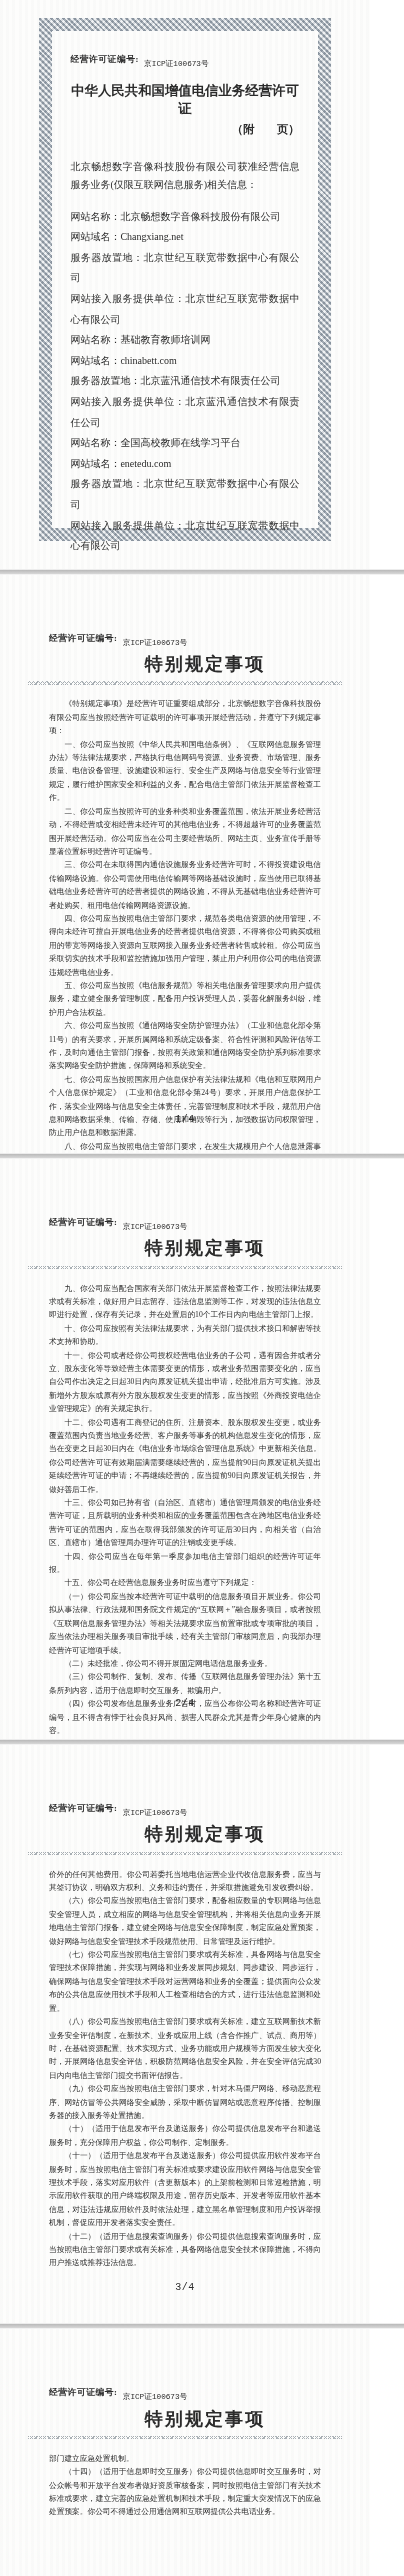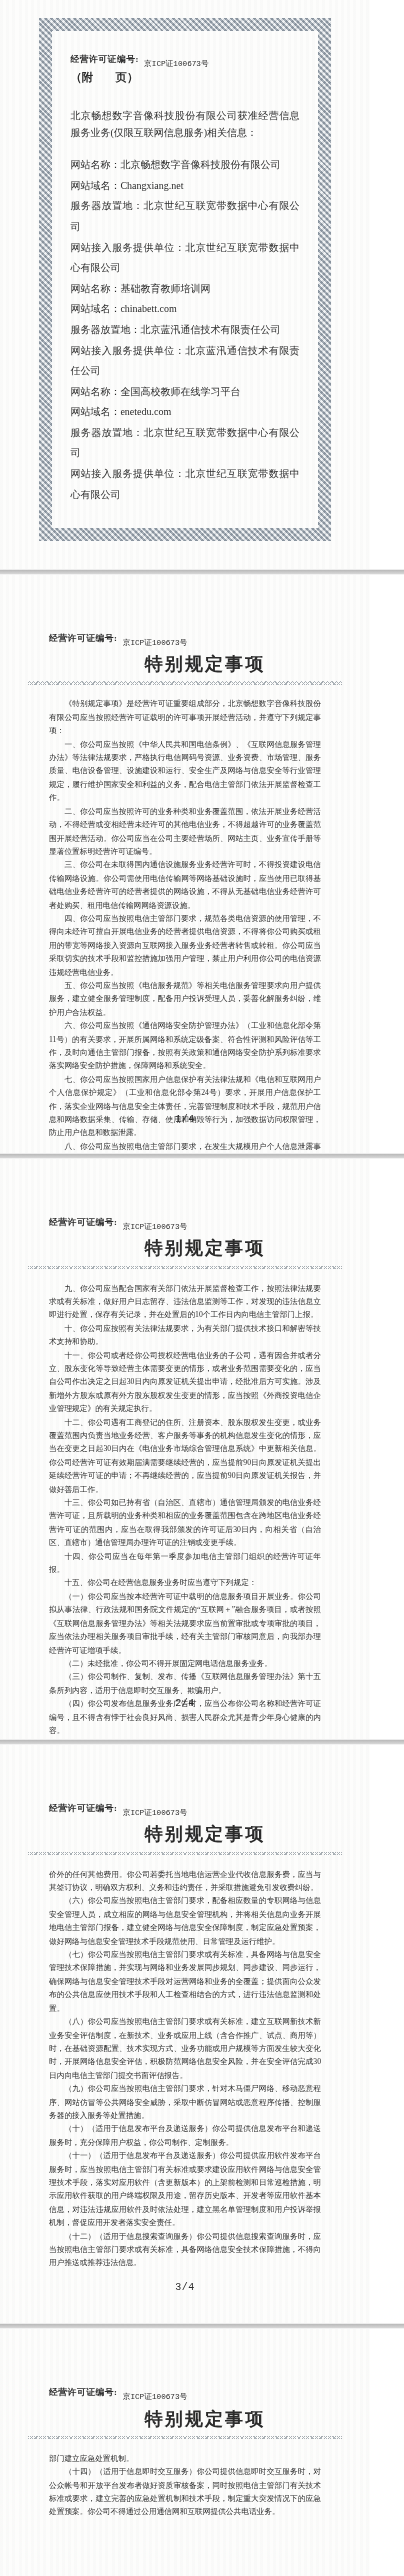--- a/index.html
+++ b/index.html
@@ -42,21 +42,21 @@
     width:100%; height:100%;
     box-sizing:border-box;
     background:#fdfdfc;
     background-image:repeating-linear-gradient(90deg, rgba(60,70,80,0.02) 0 3.1px, transparent 3.1px 6.2px);
     padding:9.3px 18px;
   }
   .cert-head { margin-top:13.4px; white-space:nowrap; }
   .head-label { font-size:8.8px; font-weight:bold; letter-spacing:0.5px; }
   .head-value { font-size:7.7px; margin-left:5.2px; position:relative; top:3.6px; font-family:"Liberation Mono","DejaVu Sans Mono",monospace; }
   .cert-title { margin-top:15.5px; text-align:center; font-size:13.4px; font-weight:bold; }
-  .cert-sub   { margin-top:4.1px;  text-align:left; font-size:11.3px; font-weight:bold; }
+  .cert-sub   { margin-top:4.1px;  text-align:right; font-size:11.3px; font-weight:bold; }
   .cert-body  { margin-top:21.6px; font-size:10px; }
   .cert-intro { line-height:17.5px; text-align:justify; }
   .cert-entries { margin-top:13.4px; }
   .entry { line-height:20.6px; text-align:justify; }
 
   
   .prov-head { padding:58px 49px 0 49px; white-space:nowrap; }
   .prov-title {
     margin:7.2px 0 0 0; text-align:center;
     font-size:18px; font-weight:bold; letter-spacing:2.1px;padding-left:40px;
@@ -80,20 +80,21 @@
 </style>
 </head>
 <body>
 
 <div class="sheet s1">
   <div class="cert-frame">
     <div class="cert-inner">
       <div class="cert-head">
         <span class="head-label">经营许可证编号:</span><span class="head-value">京ICP证100673号</span>
       </div>
+      <div class="cert-title">中华人民共和国增值电信业务经营许可证</div>
       <div class="cert-sub">（附　　页）</div>
       <div class="cert-body">
         <div class="cert-intro">北京畅想数字音像科技股份有限公司获准经营信息服务业务(仅限互联网信息服务)相关信息：</div>
         <div class="cert-entries">
 
         <div class="entry">网站名称：北京畅想数字音像科技股份有限公司</div>
             <div class="entry">网站域名：Changxiang.net</div>
             <div class="entry">服务器放置地：北京世纪互联宽带数据中心有限公司</div>
             <div class="entry">网站接入服务提供单位：北京世纪互联宽带数据中心有限公司</div>
             <div class="entry">网站名称：基础教育教师培训网</div>

